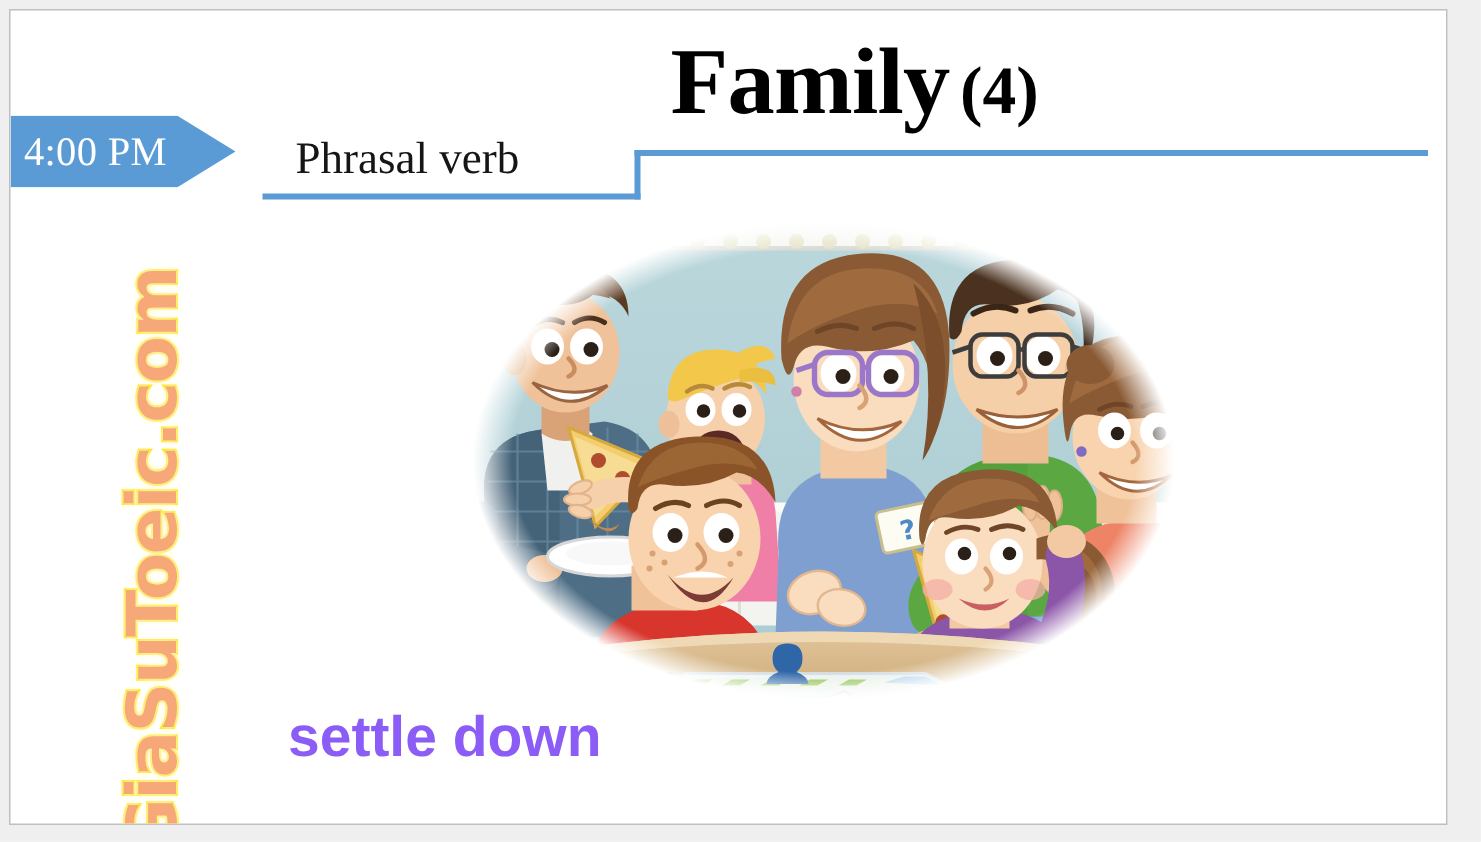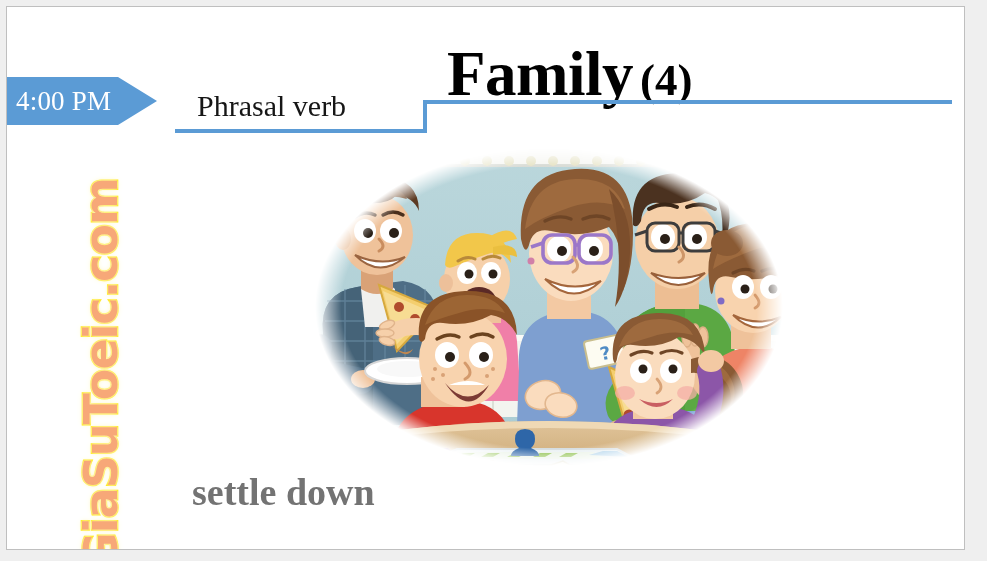--- a/index.html
+++ b/index.html
@@ -73,21 +73,20 @@
 
   
   #title {
     position: absolute;
     left: 440px;
     top: 16px;
     font-family: "Liberation Serif", serif;
     color: #000000;
     white-space: nowrap;
     line-height: 1;
-    margin-top: 20px;
   }
   #title-main {
     font-size: 63px;
     font-weight: bold;
     letter-spacing: -0.5px;
   }
   #title-count {
     font-size: 45px;
     font-weight: bold;
     margin-left: 7px;
@@ -156,25 +155,25 @@
                         #000 0%, #000 88%, rgba(0,0,0,0) 99%);
     mask-image: radial-gradient(ellipse 48% 49% at 50% 50%,
                 #000 0%, #000 88%, rgba(0,0,0,0) 99%);
     overflow: hidden;
   }
   #illustration svg { display: block; }
 
   
   .answer {
     position: absolute;
-    font-family: Liberation Serif, serif;
+    font-family: Liberation Sans, sans-serif;
     font-weight: bold;
     font-size: 38px;
     line-height: 1;
-    color: #737373;
+    color: #8b5cf6;
     white-space: nowrap;
   }
   #answer-left  { left: 185px; top: 466px; }
   #answer-right { left: 625px; top: 466px; }
 </style>
 </head>
 <body>
 
 <div id="slide-root">
   <div id="slide">

